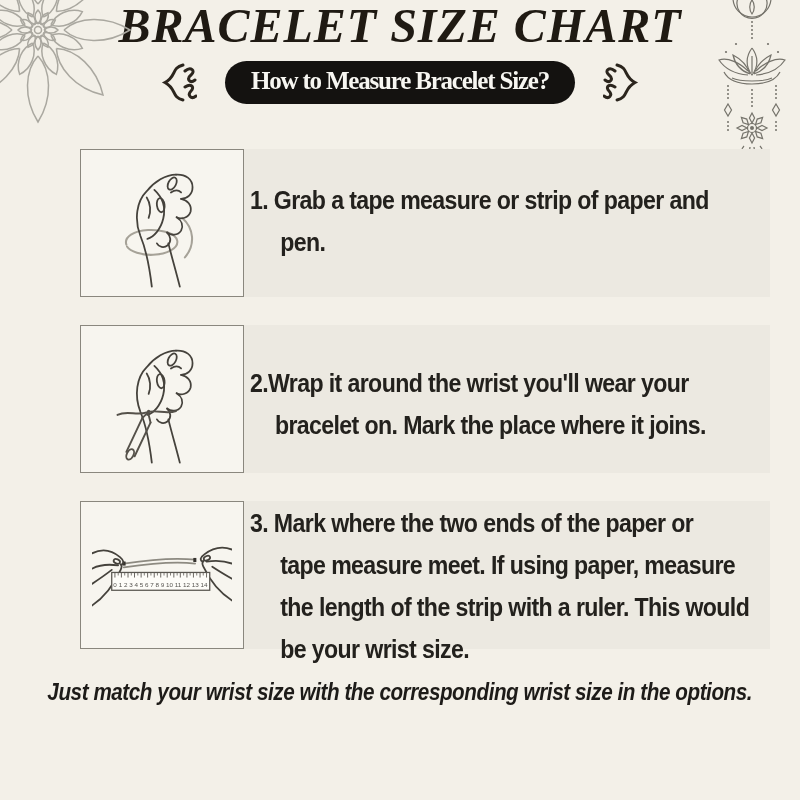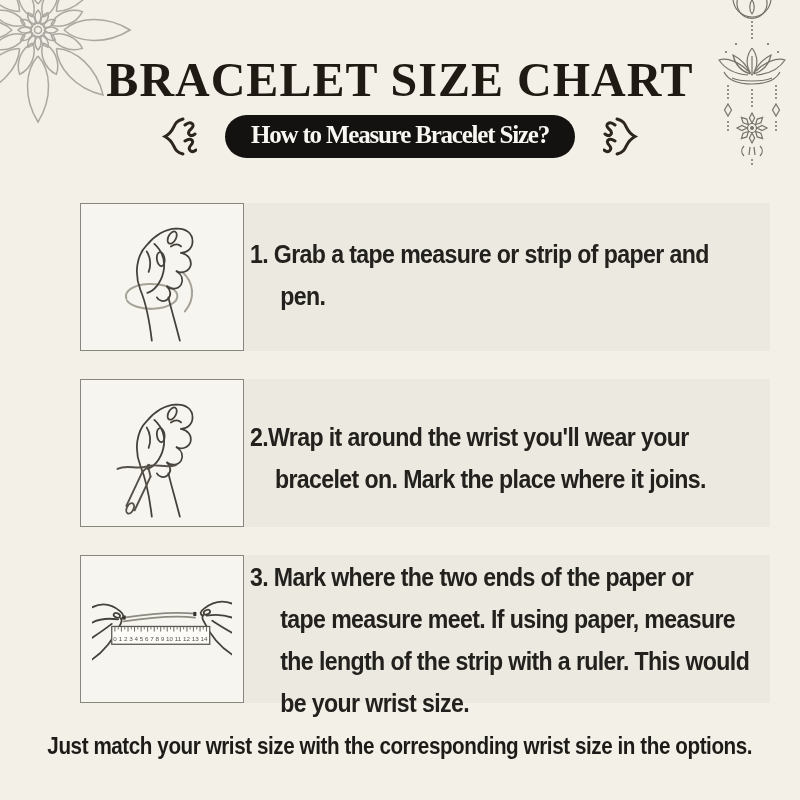--- a/index.html
+++ b/index.html
@@ -7,23 +7,23 @@
   body { font-family:"Liberation Sans", sans-serif; }
   .canvas {
     position:relative; width:800px; height:800px;
     background:#f3f0e8; overflow:hidden; color:#26231e;
   }
   
   .mandala { position:absolute; top:-14px; left:-10px; width:150px; height:150px; }
   .lotus-charm { position:absolute; top:0; right:0; width:120px; height:170px; }
   
   .title {
-    padding-top:54px; text-align:center;
+    text-align:center;
     font-family:"Liberation Serif", serif; font-weight:700;
-    font-size:48px; line-height:52px; letter-spacing:1px; color:#1f1a13;
+    font-size:48px; line-height:52px; letter-spacing:1px; color:#1f1a13;font-style:italic;
   }
   .badge-row { margin-top:9px; display:flex; justify-content:center; align-items:center; gap:28px; }
   .flourish { width:40px; height:40px; }
   .flourish.right { transform:scaleX(-1); }
   .badge-pill {
     background:#141210; color:#f7f6f1; border-radius:24px;
     padding:6px 26px 9px 26px;
     font-family:"Liberation Serif", serif; font-weight:700;
     font-size:25px; letter-spacing:-1.2px; white-space:nowrap;
   }
@@ -45,21 +45,21 @@
     font-weight:700; font-size:26px; line-height:42px; letter-spacing:-0.7px;
     color:#23211d; transform:scaleX(0.89); transform-origin:left top;
   }
   .step-text .line { white-space:nowrap; }
   .step-text .cont { margin-left:34px; }
   .step-1 .step-text { padding-top:30px; }
   .step-2 .step-text { padding-top:37px; }
   .step-2 .cont { margin-left:28px; }
   .step-3 .step-text { padding-top:1px; }
   
-  .footer-note-wrap { margin-top:16px; display:flex; justify-content:center; }
+  .footer-note-wrap { margin-top:16px; display:flex; justify-content:center;font-style:italic; }
   .footer-note {
     font-weight:700; font-size:24px; line-height:30px; letter-spacing:-0.5px;
     color:#1d1b18; white-space:nowrap; transform:scaleX(0.86); transform-origin:center top;
   }
   
   .hand-stroke { stroke:#45423c; stroke-width:1.4; fill:none; stroke-linecap:round; }
   .tape-stroke { stroke:#a6a298; stroke-width:1.6; fill:none; stroke-linecap:round; }
   .gray-deco  { stroke:#aaa8a0; stroke-width:1.5; fill:none; }
   .lotus-deco { stroke:#75736b; stroke-width:1.2; fill:none; }
   .flourish-stroke { stroke:#2b251d; stroke-width:3; fill:none; stroke-linecap:round; }

